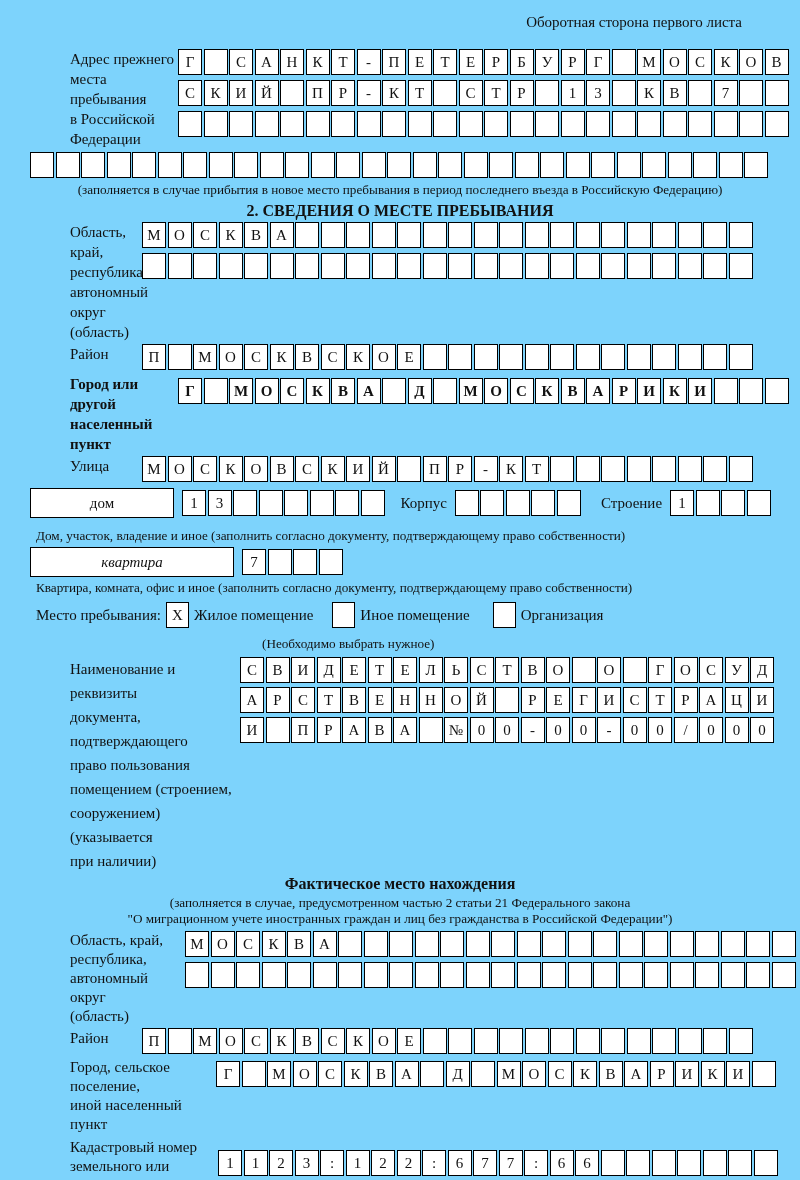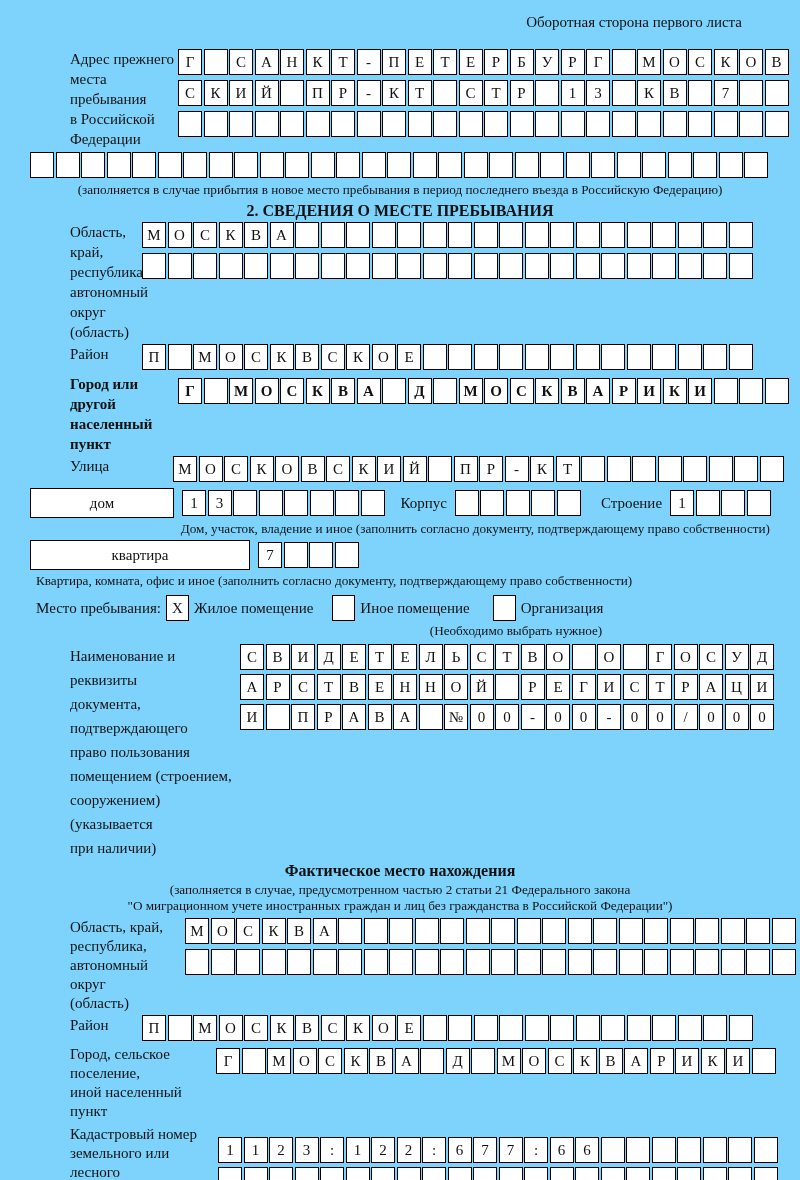--- a/index.html
+++ b/index.html
@@ -275,21 +275,21 @@
         <div class="cell">Р</div>
         <div class="cell">И</div>
         <div class="cell">К</div>
         <div class="cell">И</div>
         <div class="cell"></div>
         <div class="cell"></div>
         <div class="cell"></div>
       </div>
   </div>
 
-  <div class="frow" style="margin-top:2px;gap:31px;">
+  <div class="frow" style="margin-top:2px;">
     <div class="lbl" style="width:112px;padding-left:40px;box-sizing:border-box;">Улица</div>
     <div class="cellrow">
         <div class="cell">М</div>
         <div class="cell">О</div>
         <div class="cell">С</div>
         <div class="cell">К</div>
         <div class="cell">О</div>
         <div class="cell">В</div>
         <div class="cell">С</div>
         <div class="cell">К</div>
@@ -333,43 +333,43 @@
         <div class="cell"></div>
       </div>
     <div class="inline-label" style="margin-left:12px;">Строение</div>
     <div class="cellrow">
         <div class="cell">1</div>
         <div class="cell"></div>
         <div class="cell"></div>
         <div class="cell"></div>
       </div>
   </div>
-  <div class="note" style="margin-top:3px;padding-left:6px;text-align:right;">Дом, участок, владение и иное (заполнить согласно документу, подтверждающему право собственности)</div>
+  <div class="note" style="margin-top:10px;padding-left:6px;">Дом, участок, владение и иное (заполнить согласно документу, подтверждающему право собственности)</div>
 
   <div class="frow" style="margin-top:3px;align-items:center;gap:8px;">
-    <div class="labelbox" style="width:220px;">квартира</div>
+    <div class="labelbox" style="width:204px;font-style:italic;">квартира</div>
     <div class="cellrow">
         <div class="cell">7</div>
         <div class="cell"></div>
         <div class="cell"></div>
         <div class="cell"></div>
       </div>
   </div>
   <div class="note" style="margin-top:3px;padding-left:6px;">Квартира, комната, офис и иное (заполнить согласно документу, подтверждающему право собственности)</div>
 
   <div class="frow" style="margin-top:6px;align-items:center;gap:5px;padding-left:6px;">
     <div class="inline-label">Место пребывания:</div>
     <div class="cbox">X</div>
     <div class="inline-label">Жилое помещение</div>
     <div class="cbox" style="margin-left:14px;"></div>
     <div class="inline-label">Иное помещение</div>
     <div class="cbox" style="margin-left:18px;"></div>
     <div class="inline-label">Организация</div>
   </div>
-  <div class="note" style="margin-top:2px;padding-left:232px;text-align:center;">(Необходимо выбрать нужное)</div>
+  <div class="note" style="margin-top:8px;padding-left:232px;">(Необходимо выбрать нужное)</div>
 
   <div class="frow" style="margin-top:5px;">
     <div class="lbl" style="width:210px;padding-left:40px;box-sizing:border-box;line-height:24px;">Наименование и реквизиты
 документа, подтверждающего
 право пользования
 помещением (строением,
 сооружением) (указывается
 при наличии)</div>
     <div class="grids" style="gap:4px;">
       <div class="cellrow">

